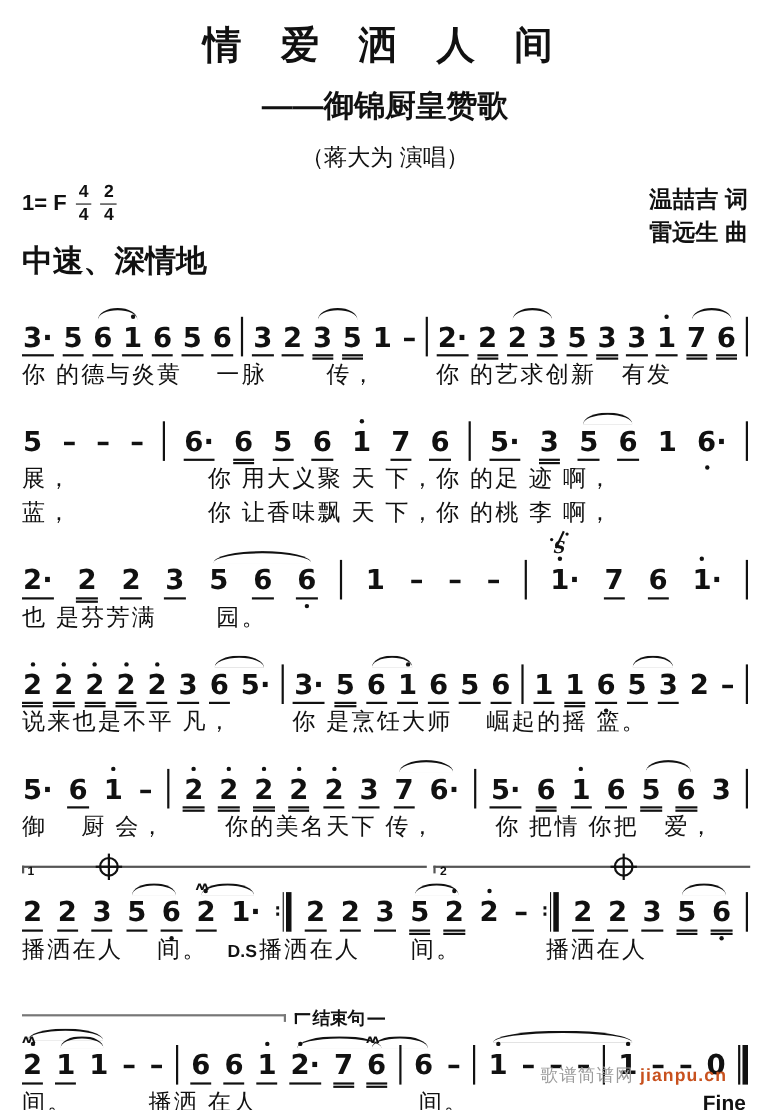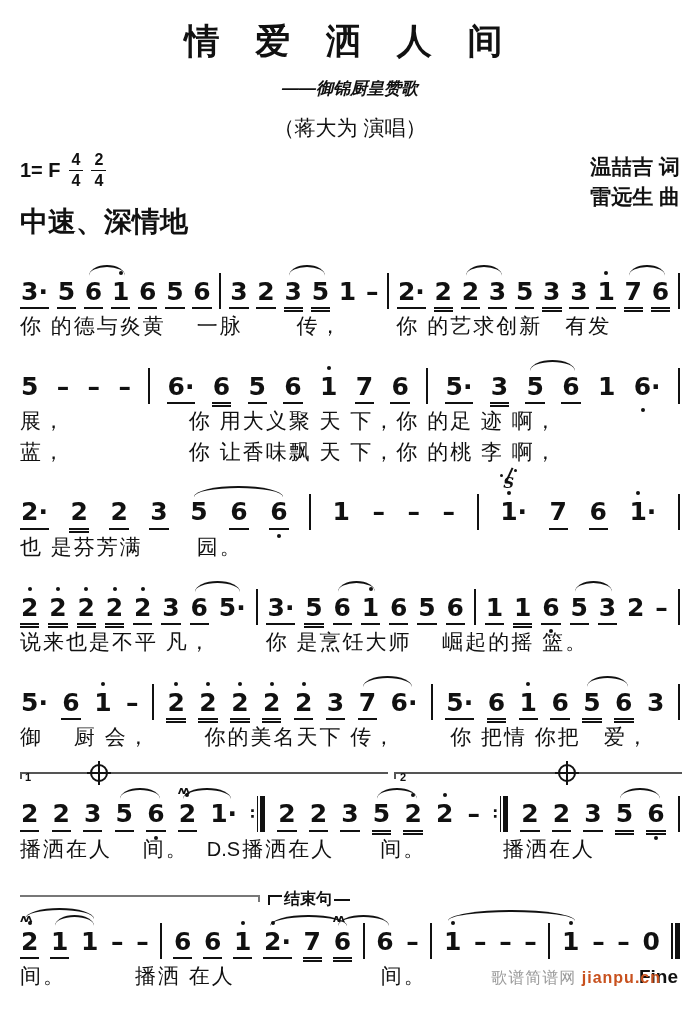--- a/index.html
+++ b/index.html
@@ -2,21 +2,21 @@
 <html><head>
 <meta charset="utf-8">
 <style>
   html,body{margin:0;padding:0;background:#fff;}
   body{width:699px;height:1009px;position:relative;overflow:hidden;
        font-family:"Liberation Sans","DejaVu Sans",sans-serif;color:#111;}
   .page{padding:10px 19px 0 20px;width:660px;position:relative;}
 
   
   .title{text-align:center;font-size:35px;font-weight:700;letter-spacing:13px;margin-top:8px;}
-  .subtitle{text-align:center;font-size:17px;font-weight:700;margin-top:12px;font-style:italic;}
+  .subtitle{text-align:center;font-size:28px;font-weight:700;margin-top:12px;}
   .performer{text-align:center;font-size:21px;margin-top:14px;}
   .meta{display:flex;justify-content:space-between;align-items:flex-start;margin-top:10px;}
   .keyblock{font-size:20px;font-weight:700;}
   .keyline{display:flex;align-items:center;gap:8px;}
   .ts{display:inline-flex;flex-direction:column;align-items:center;line-height:1;font-size:16px;font-weight:700;}
   .ts .num{border-bottom:1.5px solid #111;padding:0 3px 2px;margin-bottom:2px;}
   .tempo{margin-top:14px;font-size:28px;font-weight:700;}
   .credits{text-align:left;font-size:21px;font-weight:700;line-height:1.45;}
 
   
@@ -61,21 +61,21 @@
   .c2{left:538px;}
 
   
   .end-row{position:relative;height:18px;margin-top:27px;}
   .end-line{position:absolute;left:0;top:6px;width:238px;border-top:2px solid #777;height:5px;border-right:2px solid #777;font-style:normal;}
   .end-label{position:absolute;left:248px;top:0;font-size:16px;font-weight:700;letter-spacing:0;}
   .end-label::before{content:"";display:inline-block;width:12px;height:8px;border-top:2px solid #111;border-left:2px solid #111;vertical-align:middle;margin-right:2px;}
   .end-label::after{content:"";display:inline-block;width:16px;height:2px;background:#111;vertical-align:middle;margin-left:2px;}
 
   .lyr-l6{display:flex;align-items:baseline;}
-  .ds{font-size:20px;font-weight:400;letter-spacing:0;margin:0 2px 0 18px;}
+  .ds{font-size:16px;font-weight:700;letter-spacing:0;margin:0 2px 12px 18px;}
   .lyr-l7{display:flex;justify-content:space-between;align-items:baseline;}
   .fine{font-size:19px;font-weight:700;letter-spacing:0;margin-right:2px;}
 
   
   .watermark{position:absolute;right:38px;top:968px;font-size:16px;letter-spacing:1px;}
   .wm-site{color:#9b9b9b;}
   .wm-domain{color:#c8511e;font-weight:700;margin-top:46px;}
 </style>
 </head>
 <body>

